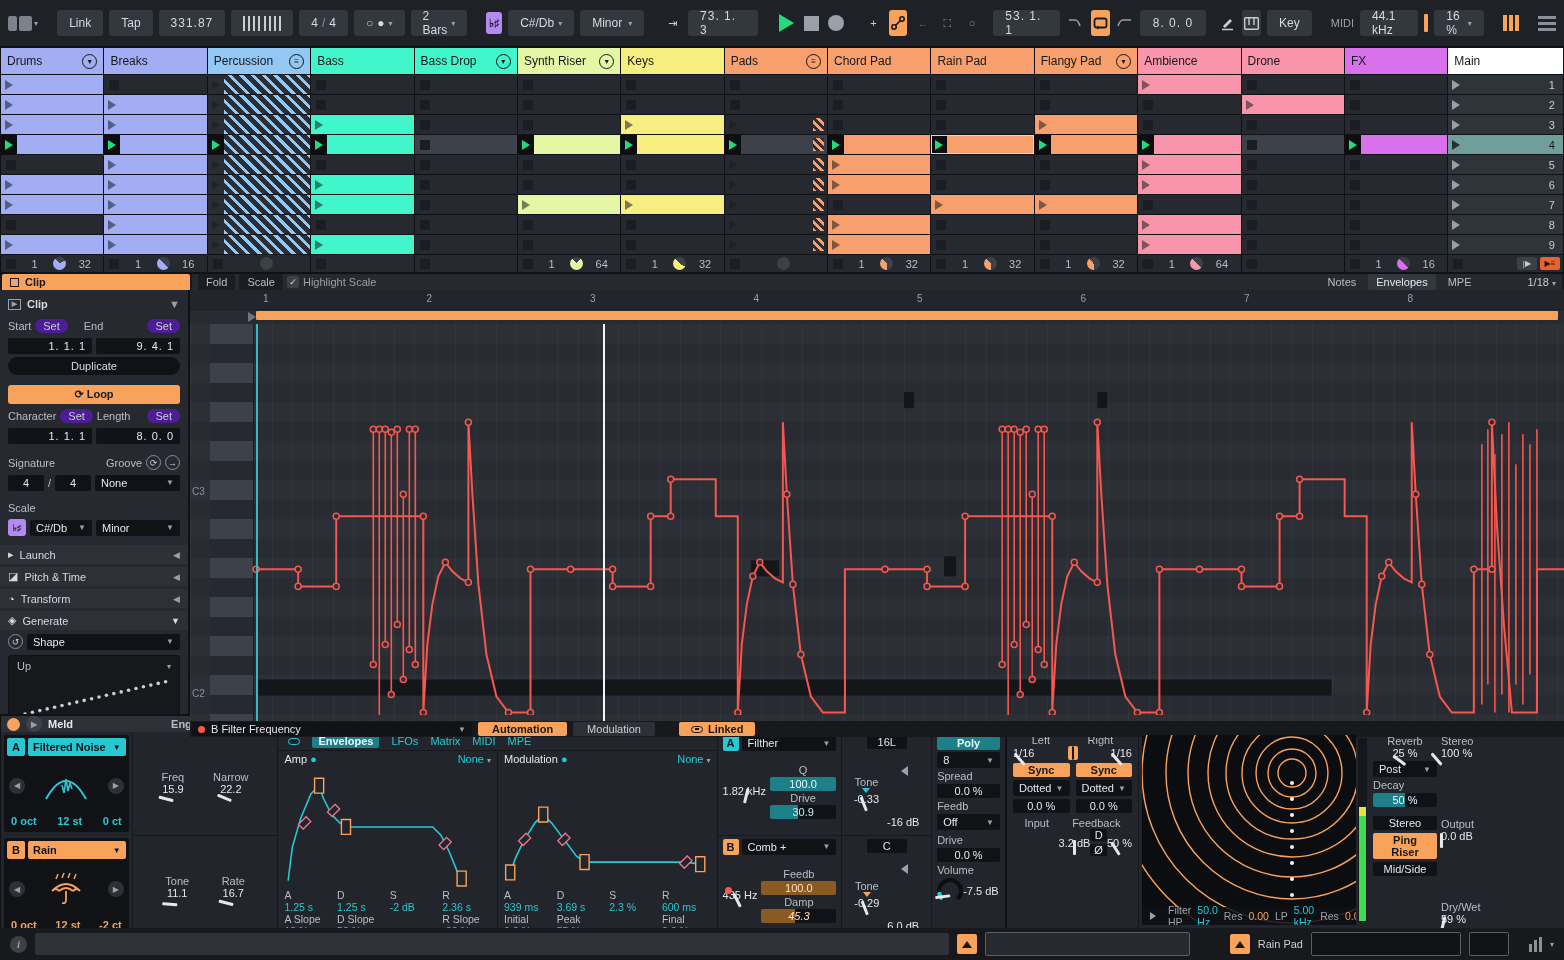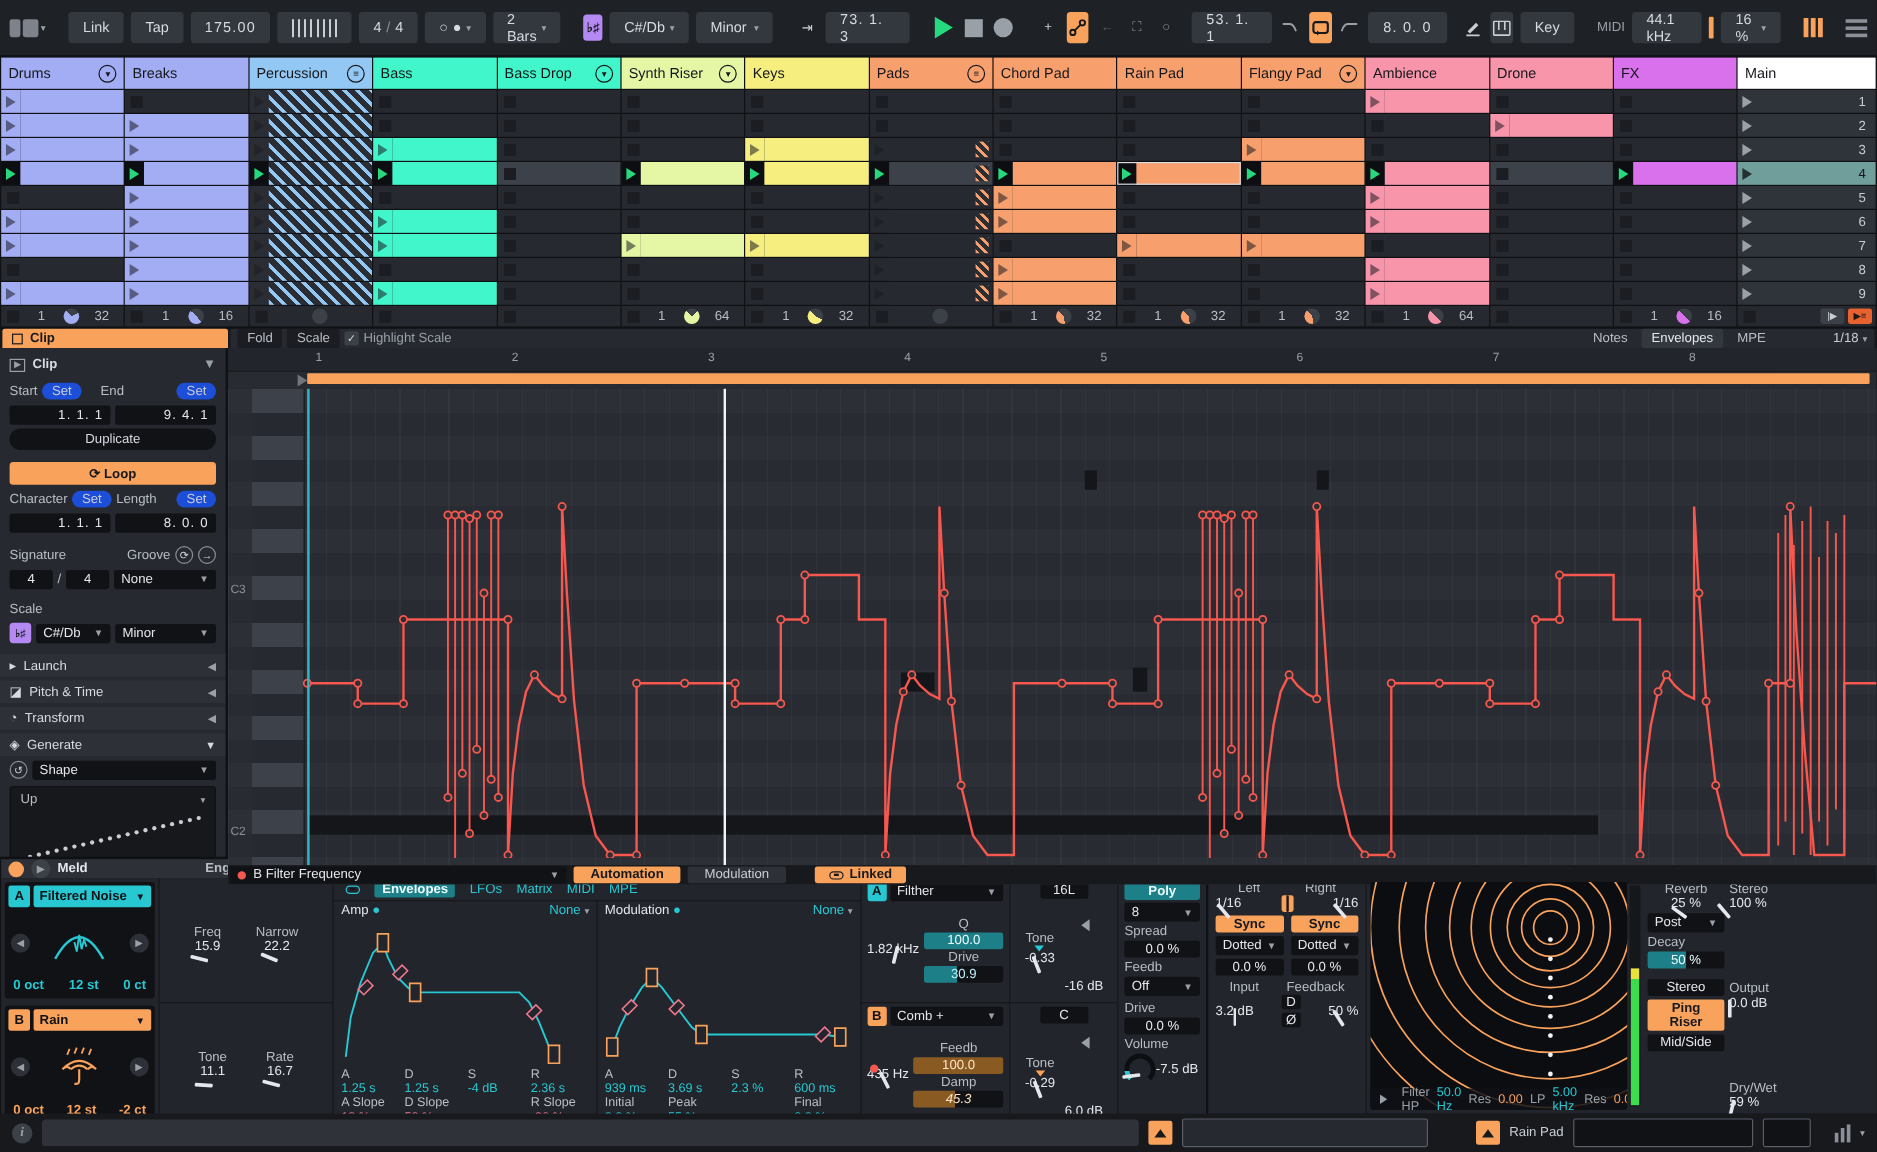--- a/index.html
+++ b/index.html
@@ -60,21 +60,21 @@
   .cliptab .sq{width:9px;height:9px;border:1.5px solid #17191d;}
   .edit-tabs .mid{flex:1;display:flex;align-items:center;gap:4px;background:#26292f;padding:0 6px;border-radius:2px 2px 0 0;}
   .mini-btn{background:#1b1d22;color:#b9bec6;padding:2px 8px;border-radius:2px;}
   .checkbox{width:12px;height:12px;background:#3c4047;border-radius:2px;display:flex;align-items:center;justify-content:center;font-size:9px;color:#d6dae1;}
   .edit-body{flex:1;display:flex;}
   
   .clip-panel{width:190px;background:#26292f;border-right:2px solid #101114;padding:4px 8px;display:flex;flex-direction:column;gap:3px;overflow:hidden;}
   .cp-head{display:flex;align-items:center;gap:6px;height:20px;color:#d6dae1;font-weight:bold;}
   .cp-row{display:flex;gap:4px;align-items:center;height:17px;}
   .cp-lab{color:#b9bec6;}
-  .pill{background:#1d4ed8;border-radius:9px;padding:1px 8px;color:#c9cdd4;}
+  .pill{background:#4c1d95;border-radius:9px;padding:1px 8px;color:#c9cdd4;}
   .vbox{background:#101216;border-radius:2px;flex:1;text-align:right;padding:2px 6px;color:#e4e7ec;}
   .wide-btn{background:#101216;border-radius:11px;text-align:center;padding:3px 0;color:#d6dae1;}
   .loop-btn{background:#f9a25c;border-radius:3px;color:#17191d;text-align:center;padding:3px 0;font-weight:bold;}
   .drop{background:#101216;border-radius:2px;display:flex;align-items:center;justify-content:space-between;padding:2px 6px;color:#e4e7ec;}
   .cp-sec{display:flex;align-items:center;height:19px;gap:6px;background:#2d3037;margin:0 -8px;padding:0 8px;color:#d6dae1;}
   .cp-sec .arr{margin-left:auto;color:#9aa0a8;font-size:9px;}
   .upbox{background:#16181c;border:1px solid #101114;border-radius:3px;height:78px;margin-top:2px;padding:4px 8px;}
   .groove-ci{width:15px;height:15px;border:1px solid #8a8f98;border-radius:50%;display:flex;align-items:center;justify-content:center;font-size:9px;color:#c9cdd4;}
   
   .env-wrap{flex:1;position:relative;background:#282b31;overflow:hidden;}
@@ -161,21 +161,21 @@
 
   <header class="topbar">
     <span class="tb-group">
         <span class="winbox sm"></span>
         <span class="winbox"></span>
         <span class="caret">▾</span>
       </span>
     <span class="tb-sep"></span>
     <span class="tb-btn">Link</span>
     <span class="tb-btn">Tap</span>
-    <span class="tb-btn num">175.00</span>
+    <span class="tb-btn num">331.87</span>
     <span class="tb-btn">
         <span class="metro"></span>
         <span class="metro"></span>
       </span>
     <span class="tb-btn">
         <span>4</span>
         <span style="color:#8a8f98">/</span>
         <span>4</span>
       </span>
     <span class="tb-btn">
@@ -1461,21 +1461,21 @@
                   <rect x="22.4" y="19.4" width="3.2" height="5.2" fill="#22252b" stroke="#f2788f" stroke-width="1.3" vector-effect="non-scaling-stroke" transform="rotate(45 24 22)"></rect>
                   <rect x="76.4" y="35.4" width="3.2" height="5.2" fill="#22252b" stroke="#f2788f" stroke-width="1.3" vector-effect="non-scaling-stroke" transform="rotate(45 78 38)"></rect>
                 </svg>
               <div class="adsr-grid">
                 <span class="l">A</span>
                   <span class="l">D</span>
                   <span class="l">S</span>
                   <span class="l">R</span>
                 <span class="v">1.25 s</span>
                   <span class="v">1.25 s</span>
-                  <span class="v">-4 dB</span>
+                  <span class="v">-2 dB</span>
                   <span class="v">2.36 s</span>
                 <span class="l">A Slope</span>
                   <span class="l">D Slope</span>
                   <span class="l"></span>
                   <span class="l">R Slope</span>
                 <span class="p">18 %</span>
                   <span class="p">50 %</span>
                   <span class="p"></span>
                   <span class="p">-36 %</span>
               </div>
@@ -1660,21 +1660,21 @@
               </span>
             </div>
           <div class="row" style="gap:6px;margin-top:3px">
               <span class="valbox" style="flex:1">0.0 %</span>
               <span class="valbox" style="flex:1">0.0 %</span>
             </div>
           <div class="row" style="justify-content:space-around;margin-top:4px">
               <span class="klabel">Input</span>
               <span class="klabel">Feedback</span>
             </div>
-          <div class="row" style="justify-content:space-between;align-items:center">
+          <div class="row" style="justify-content:flex-end;align-items:center">
             <div style="text-align:center"><span class="knob"><span class="ring" style="background: conic-gradient(from 225deg, rgb(39, 200, 210) 0deg, rgb(39, 200, 210) 135deg, rgb(13, 14, 17) 135deg, rgb(13, 14, 17) 270deg, transparent 270deg);"></span><span class="inner"></span><span class="needle" style="transform: rotate(0deg);"></span></span><div class="kval">3.2 dB</div></div>
             <div style="display:flex;flex-direction:column;gap:3px">
                 <span class="smallbtn" style="padding:0 4px">D</span>
                 <span class="smallbtn" style="padding:0 4px">Ø</span>
               </div>
             <div style="text-align:center"><span class="knob"><span class="ring" style="background: conic-gradient(from 225deg, rgb(39, 200, 210) 0deg, rgb(39, 200, 210) 102.6deg, rgb(13, 14, 17) 102.6deg, rgb(13, 14, 17) 270deg, transparent 270deg);"></span><span class="inner"></span><span class="needle" style="transform: rotate(-32.4deg);"></span></span><div class="kval">50 %</div></div>
           </div>
         </div>
         <div class="echo-viz" style="width:286px">
           <svg id="echoviz" width="286" height="190" style="display:block">

